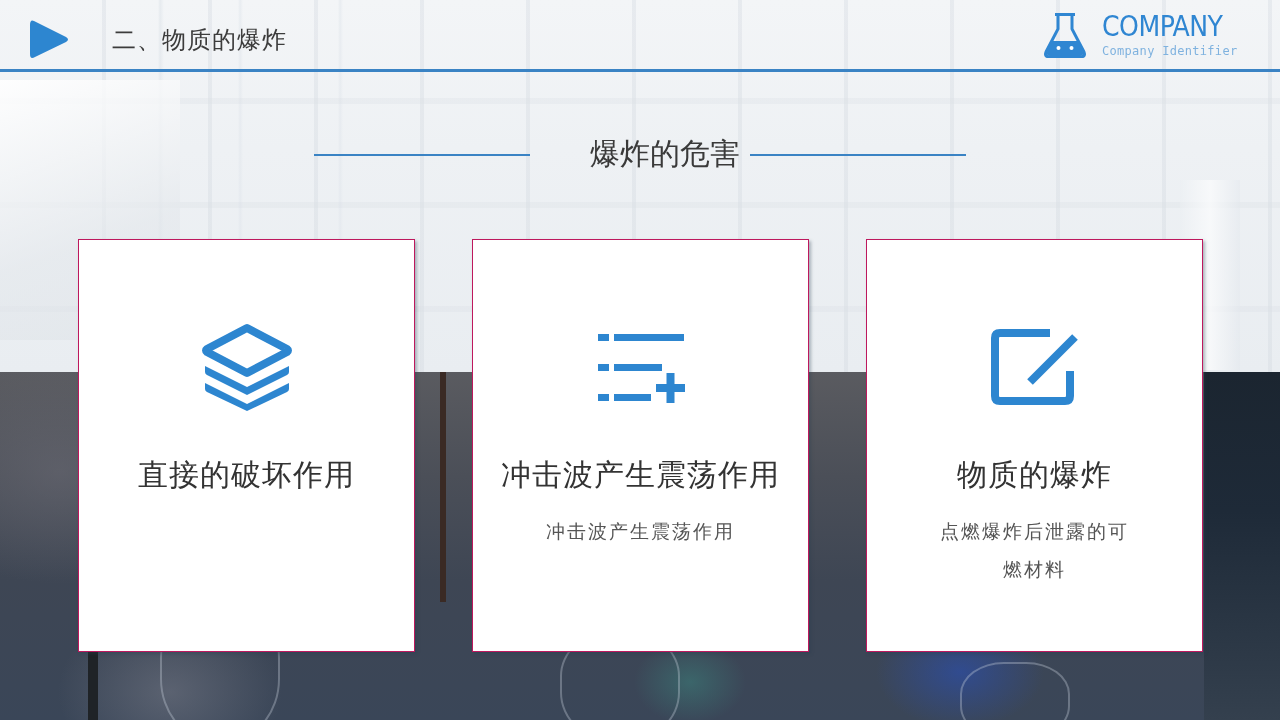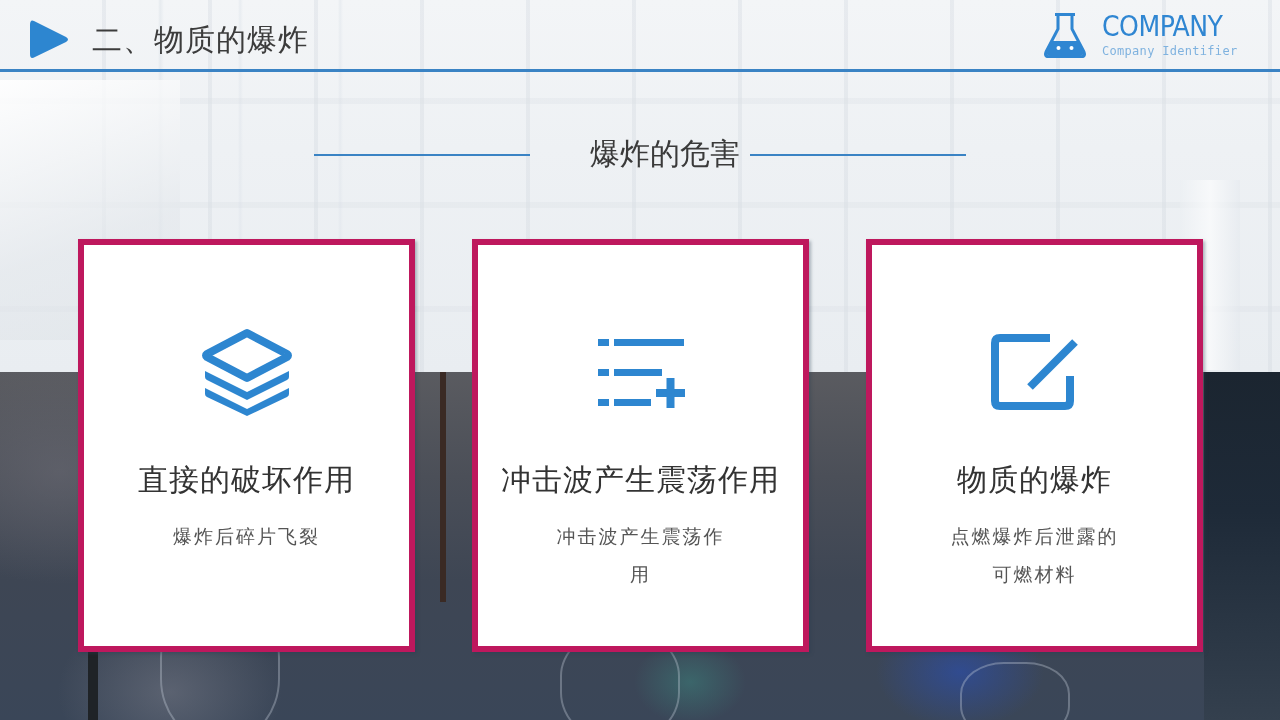--- a/index.html
+++ b/index.html
@@ -53,22 +53,22 @@
   .glass { position: absolute; border: 2px solid rgba(200,210,220,0.35); border-radius: 40% 40% 45% 45%; }
 
   
   .header {
     position: absolute; left: 0; top: 0; width: 1280px; height: 70px;
   }
   .header-play {
     position: absolute; left: 28px; top: 17px; width: 42px; height: 45px;
   }
   .header-title {
-    position: absolute; left: 92px; top: 18px;
-    font-size: 30px; color: #3c3c3c; letter-spacing: 1px;
+    position: absolute; left: 112px; top: 18px;
+    font-size: 24px; color: #3c3c3c; letter-spacing: 1px;
     font-family: Liberation Sans, sans-serif;
     line-height: 44px;
   }
   .header-rule {
     position: absolute; left: 0; top: 69px; width: 1280px; height: 3px;
     background: #3a83c4;
   }
   .logo-flask { position: absolute; left: 1043px; top: 12px; width: 44px; height: 46px; }
   .logo-name {
     position: absolute; left: 1102px; top: 13px;
@@ -91,21 +91,21 @@
   .section-line.right { left: 750px; }
   .section-title {
     position: absolute; left: 540px; top: 133px; width: 200px; text-align: right;
     font-size: 30px; color: #3a3a3a; line-height: 42px;
   }
 
   
   .card {
     position: absolute; top: 239px; width: 337px; height: 413px;
     background: #ffffff;
-    border: 6px solid #be185d;
+    border: 1px solid #be185d;
     box-shadow: 2px 2px 3px rgba(40,60,80,0.35);
   }
   .card .icon { position: absolute; left: 50%; transform: translateX(-50%); }
   .card .title {
     position: absolute; left: 0; top: 214px; width: 100%; text-align: center;
     font-size: 30px; color: #333333; line-height: 42px; letter-spacing: 1px;
   }
   .card .desc {
     position: absolute; left: 0; top: 272px; width: 100%; text-align: center;
     font-size: 19px; color: #555555; line-height: 38px; letter-spacing: 2px;
@@ -151,21 +151,20 @@
 <div class="section-title">爆炸的危害</div>
 <div class="section-line right"></div>
 
 <div class="card" style="left:78px;">
   <svg class="icon" style="top:83px; width:92px; height:88px;" viewBox="0 0 92 88">
     <path d="M46 5 L86 26 Q88 27.5 86 29 L46 50 L6 29 Q4 27.5 6 26 Z" fill="none" stroke="#2d86d0" stroke-width="8" stroke-linejoin="round"></path>
     <path d="M4 43 L4 49 Q4 51 6 52 L46 72 L86 52 Q88 51 88 49 L88 43 L46 64 Z" fill="#2d86d0"></path>
     <path d="M4 60 L4 66 Q4 68 6 69 L46 88 L86 69 Q88 68 88 66 L88 60 L46 81 Z" fill="#2d86d0"></path>
   </svg>
   <div class="title">直接的破坏作用</div>
-  <div class="desc">爆炸后碎片飞裂</div>
 </div>
 
 <div class="card" style="left:472px;">
   <svg class="icon" style="top:92px; width:90px; height:72px;" viewBox="0 0 90 72">
     <rect x="2" y="2" width="11" height="7" fill="#2d86d0"></rect>
     <rect x="18" y="2" width="70" height="7" fill="#2d86d0"></rect>
     <rect x="2" y="32" width="11" height="7" fill="#2d86d0"></rect>
     <rect x="18" y="32" width="48" height="7" fill="#2d86d0"></rect>
     <rect x="2" y="62" width="11" height="7" fill="#2d86d0"></rect>
     <rect x="18" y="62" width="37" height="7" fill="#2d86d0"></rect>

